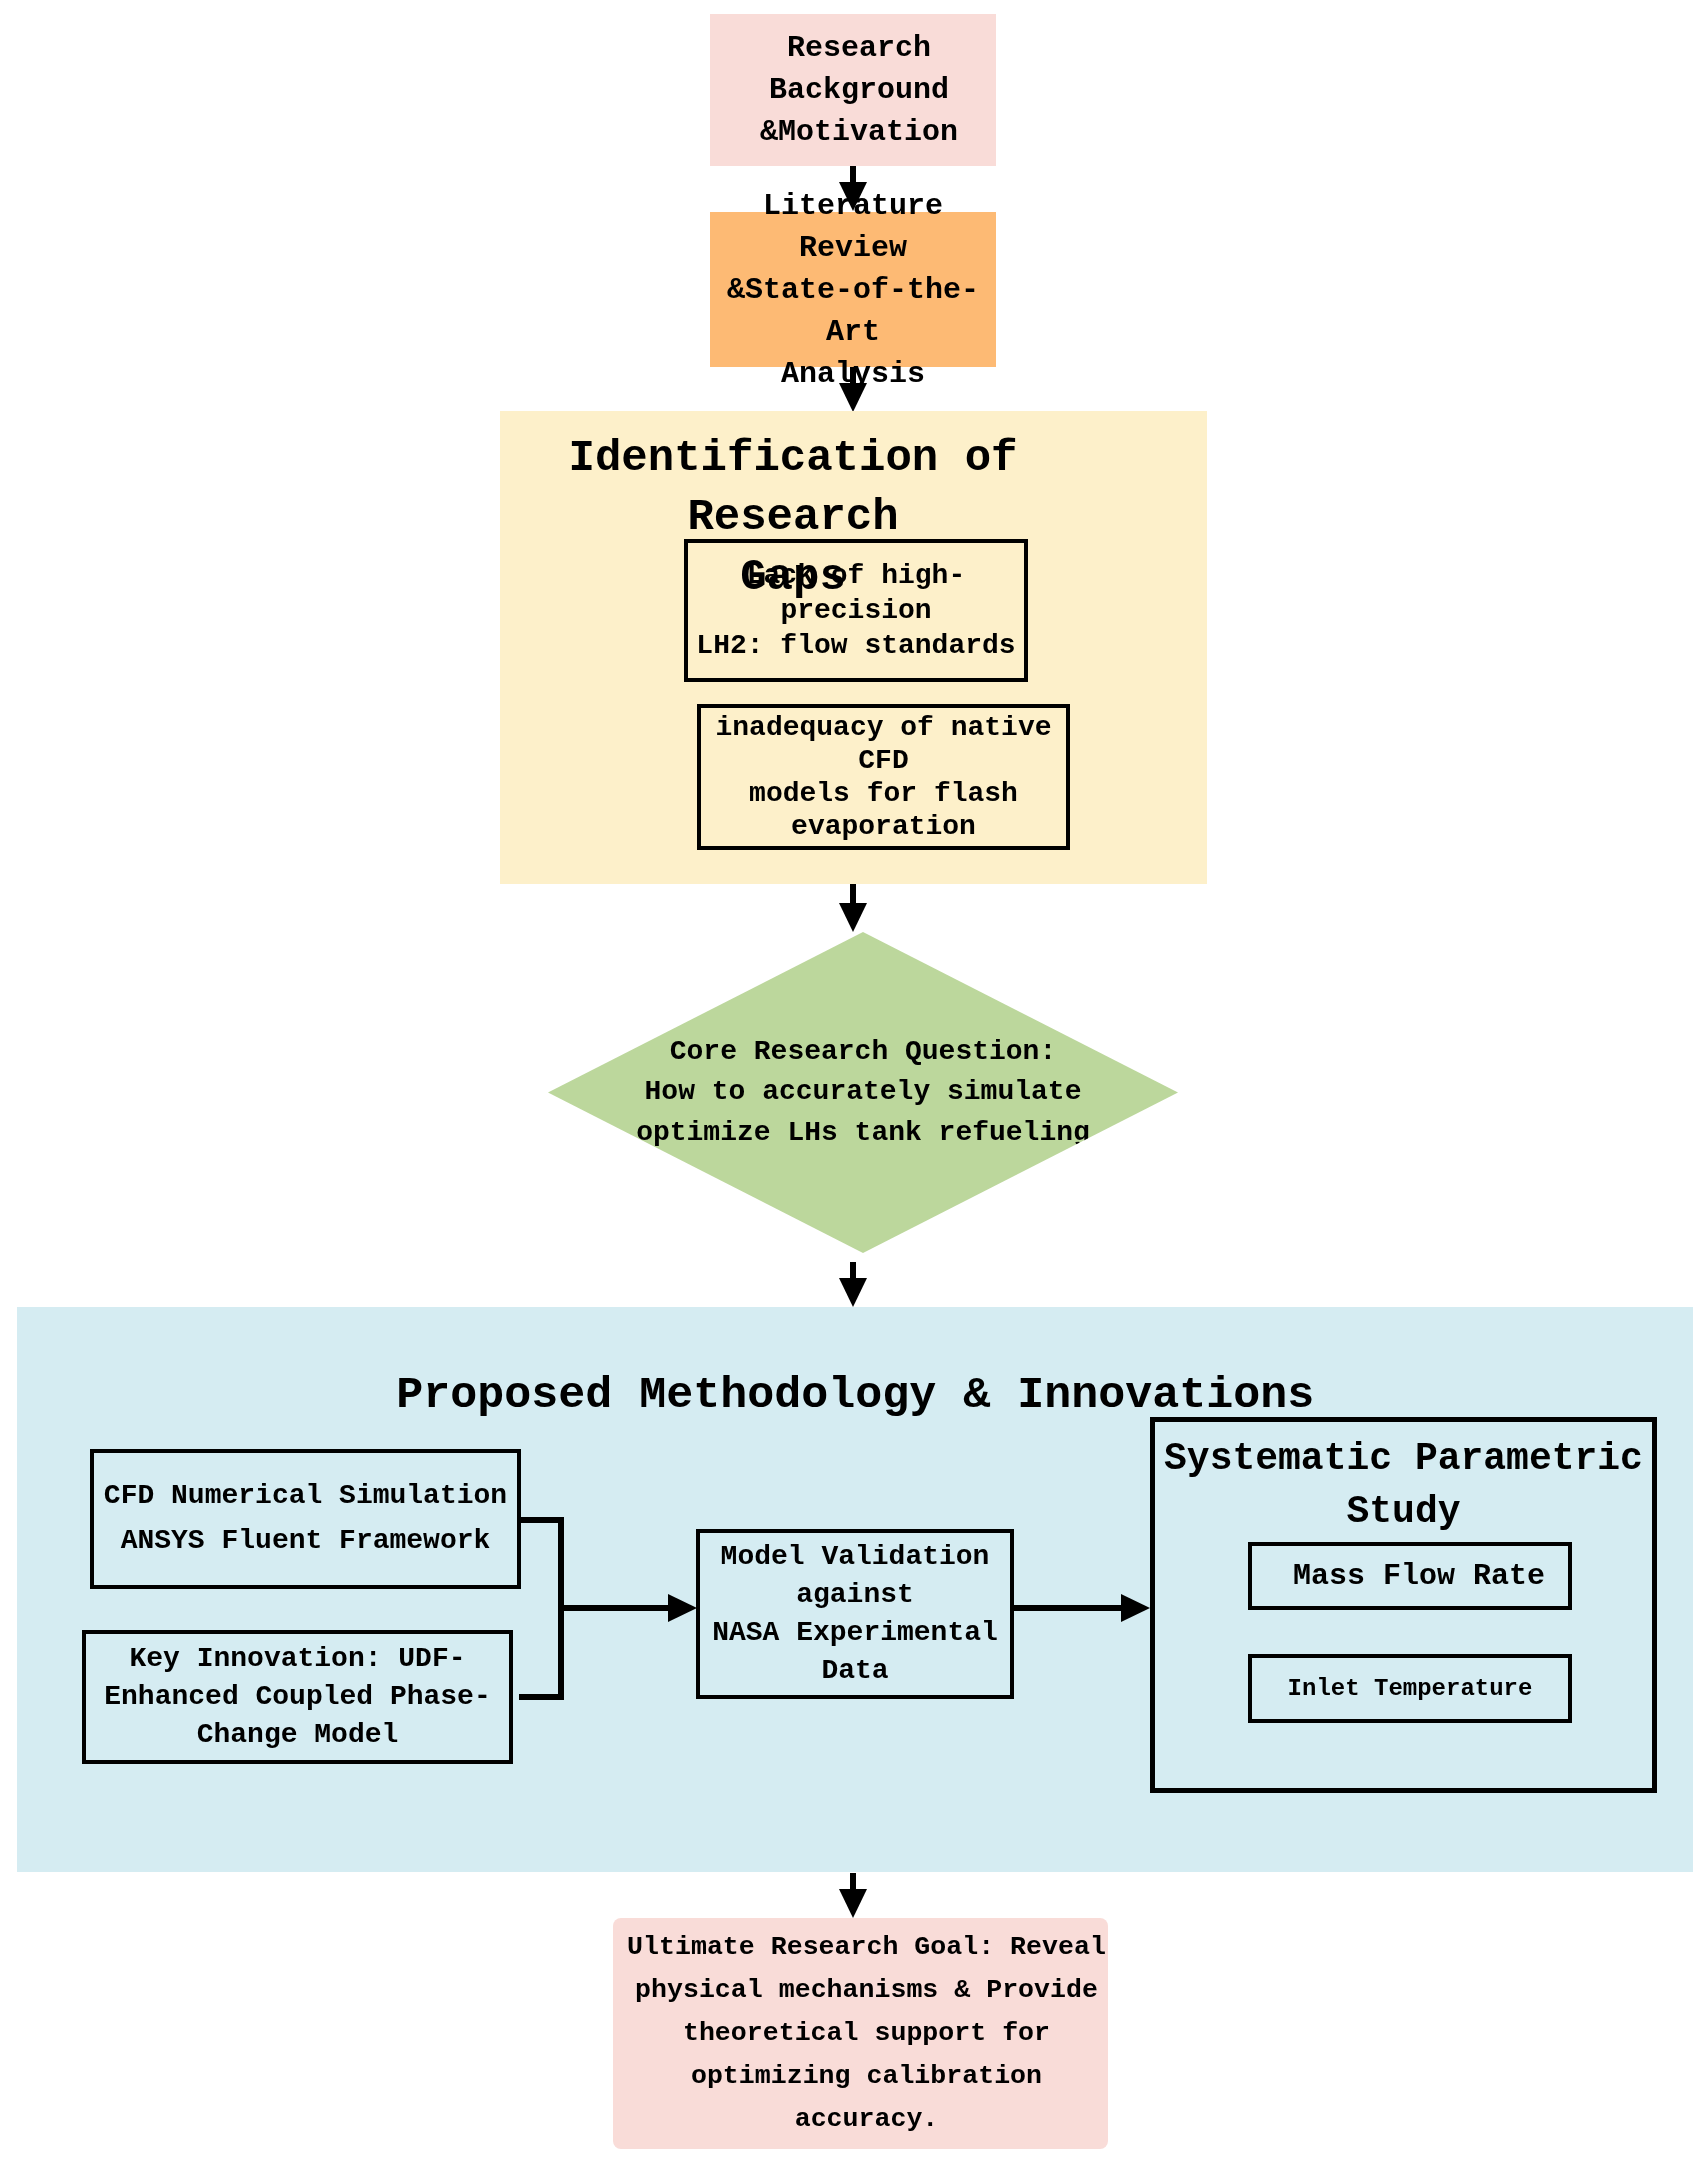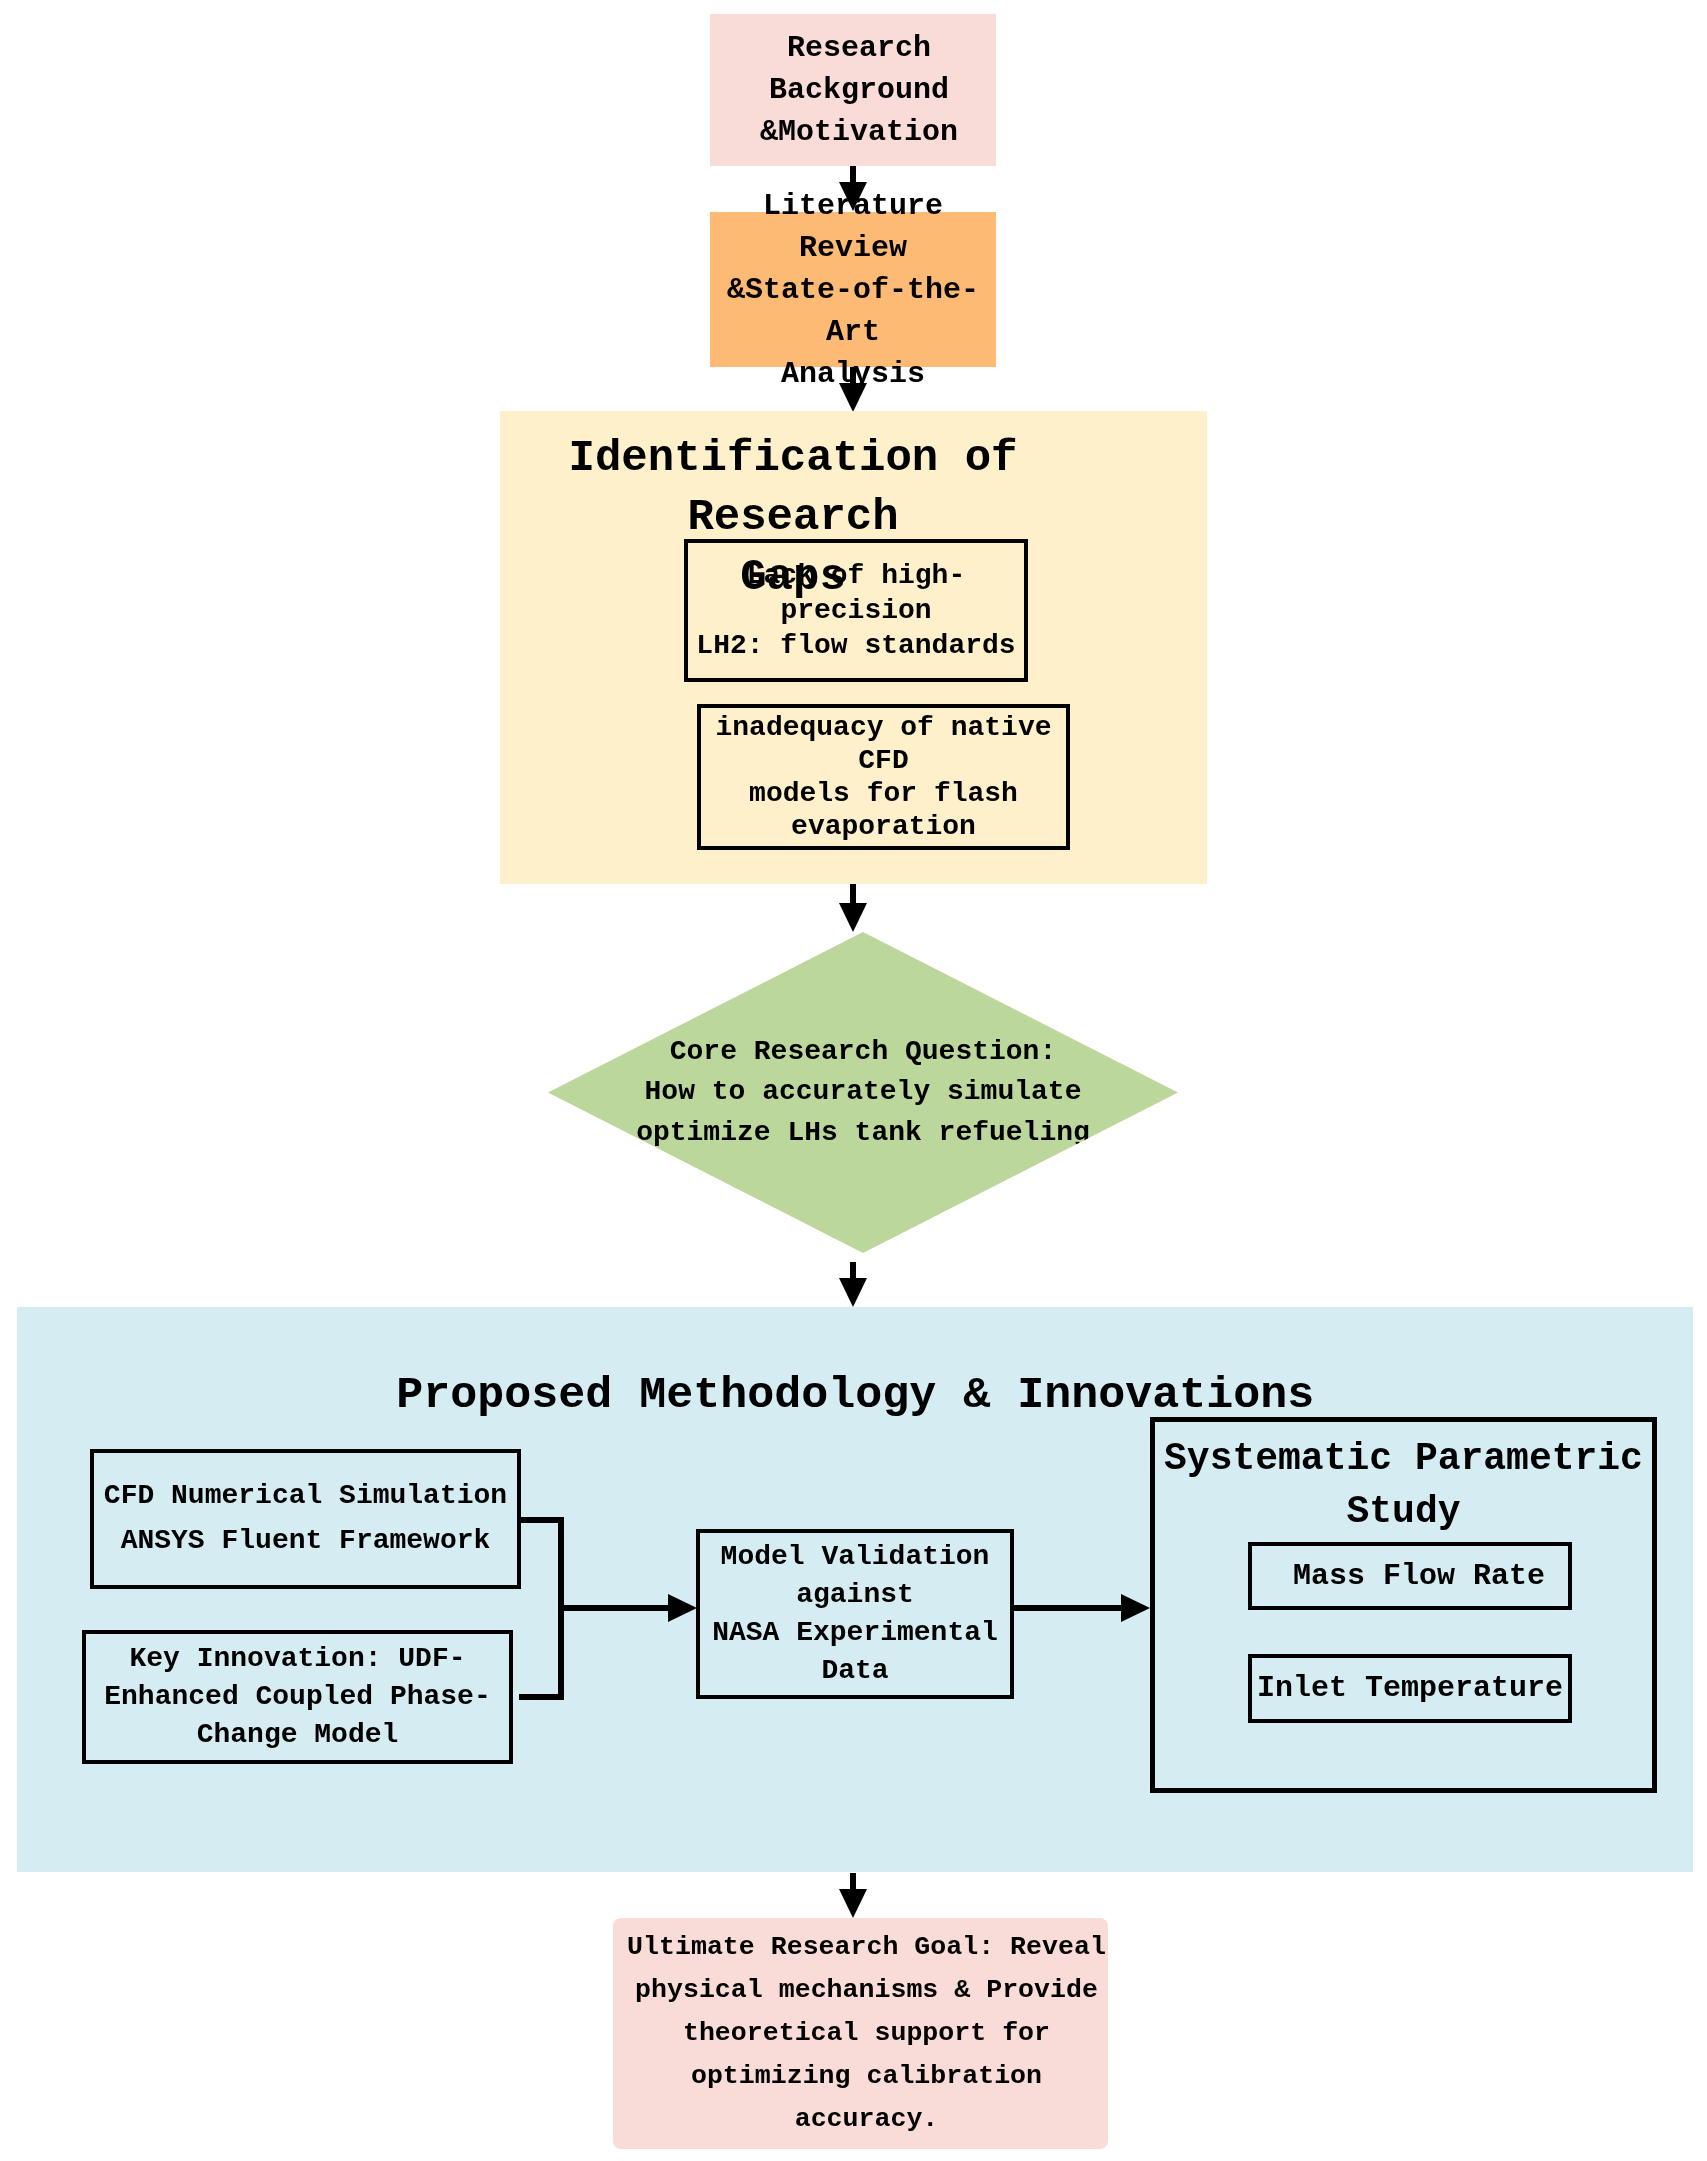--- a/index.html
+++ b/index.html
@@ -116,21 +116,21 @@
 NASA Experimental
 Data</div>
 
   <div class="hline" style="left:1014px;top:1605px;width:109px;"></div>
   <div class="tri-right" style="left:1121px;top:1594px;"></div>
 
   <div class="node" style="left:1150px;top:1417px;width:507px;height:376px;border:5.8px solid #000000;"></div>
   <div class="panel-title" style="left:1150px;top:1432px;width:507px;font-size:38px;line-height:1.4;">Systematic Parametric
 Study</div>
   <div class="node bordered" style="left:1248px;top:1542px;width:324px;height:68px;font-size:30px;padding-left:18px;">Mass Flow Rate</div>
-  <div class="node bordered" style="left:1248px;top:1654px;width:324px;height:69px;font-size:30px;">Inlet Temperature</div>
+  <div class="node bordered" style="left:1248px;top:1654px;width:324px;height:69px;font-size:24px;">Inlet Temperature</div>
 
   <div class="vline" style="left:850px;top:1873px;height:17.3px;"></div>
   <div class="tri-down" style="left:839px;top:1889px;"></div>
 
   <div class="node fill-pink" style="left:613px;top:1918px;width:495px;height:231px;font-size:26.6px;line-height:1.62;border-radius:8px;">Ultimate Research Goal: Reveal
 physical mechanisms &amp; Provide
 theoretical support for
 optimizing calibration
 accuracy.</div>
 

